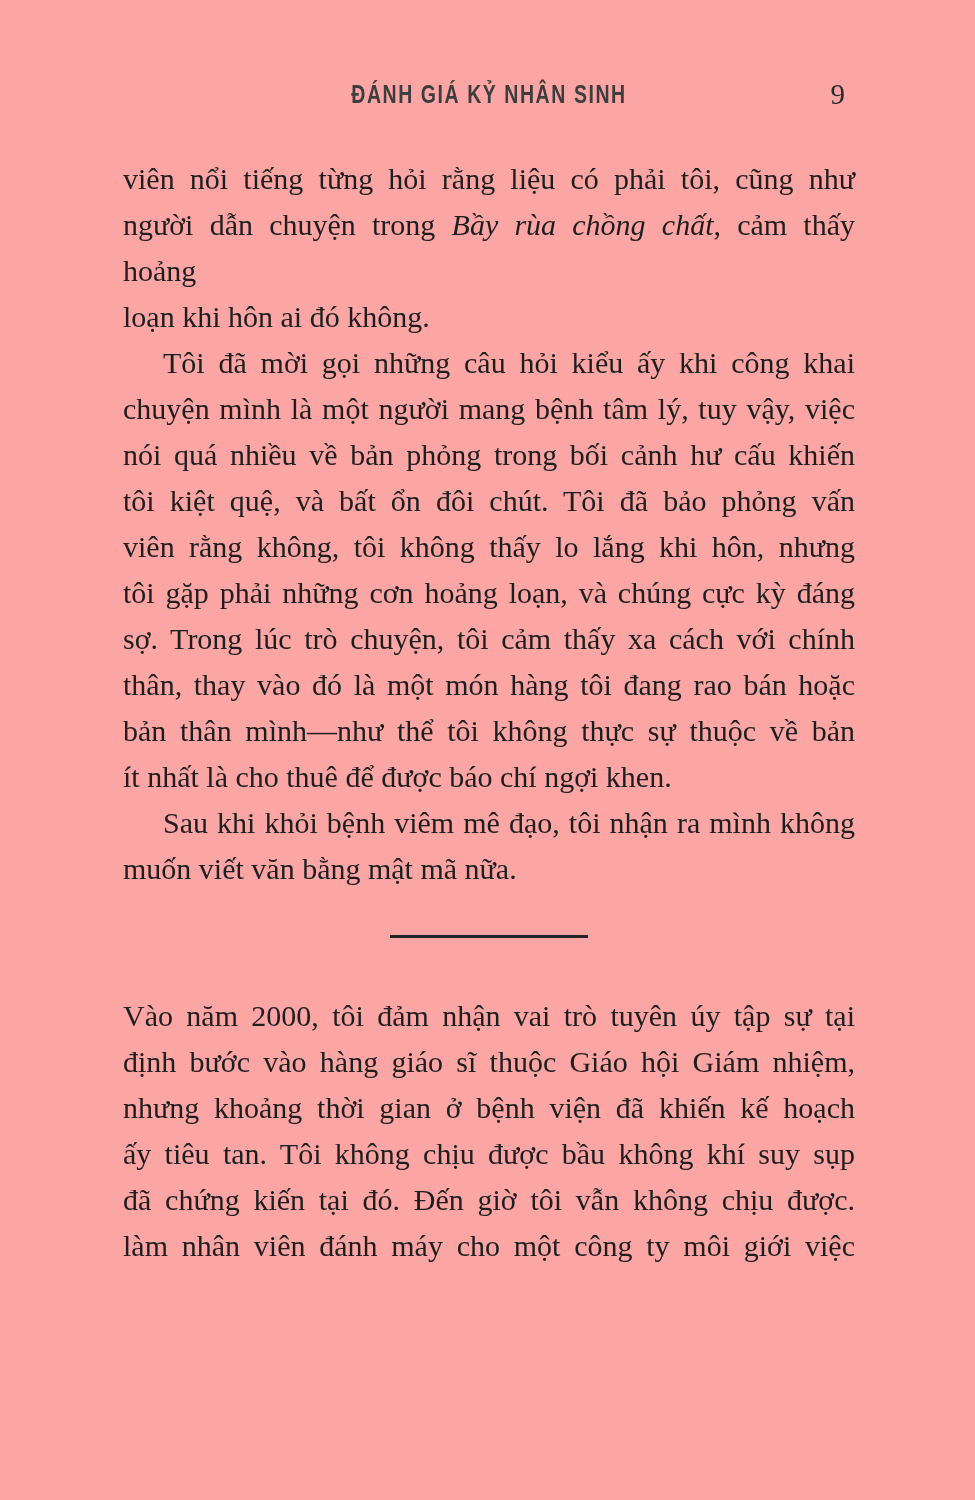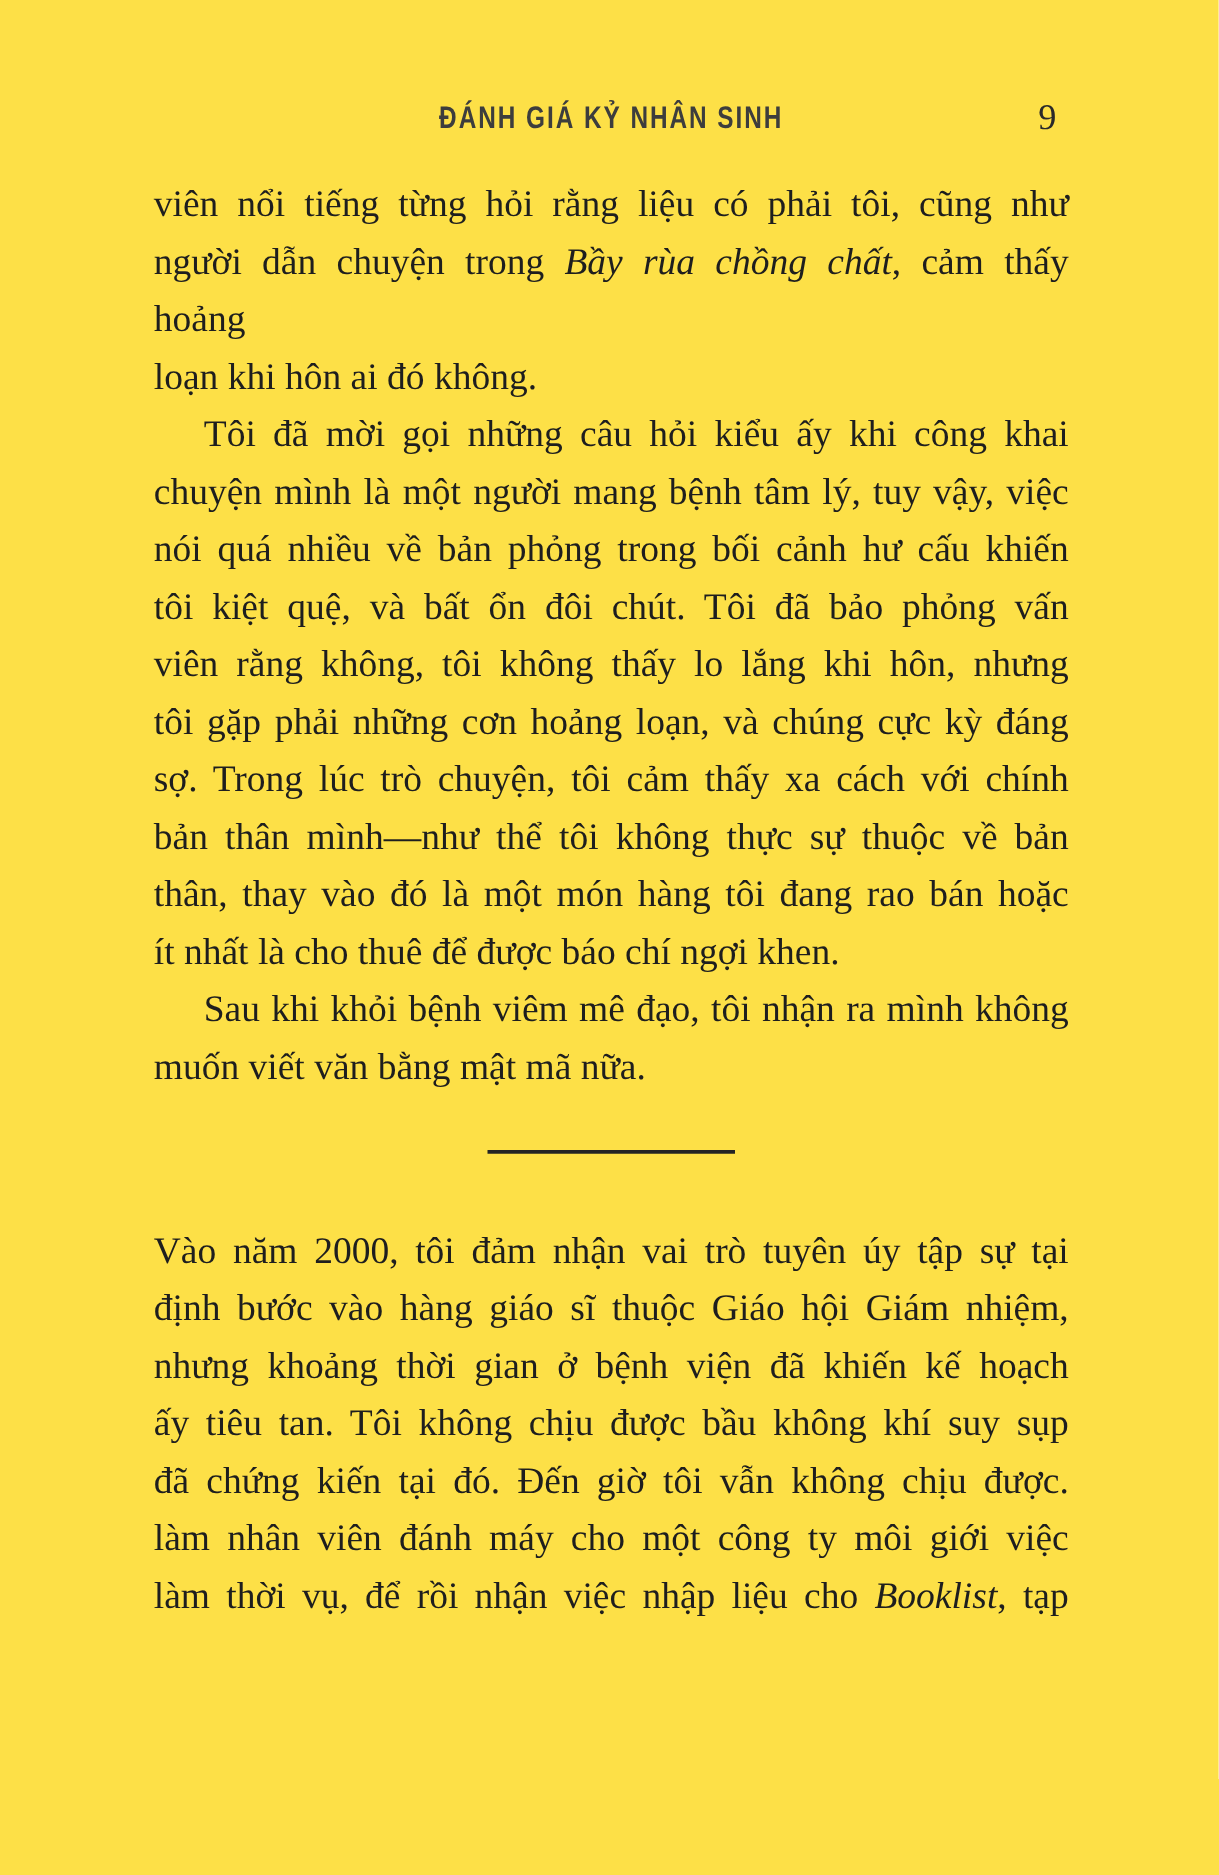--- a/index.html
+++ b/index.html
@@ -4,21 +4,21 @@
 <style>
   html, body {
     margin: 0;
     padding: 0;
     background: #ffffff;
   }
   .page {
     position: relative;
     width: 975px;
     height: 1500px;
-    background: #fde047;
+    background: #fca5a5;
     overflow: hidden;
     font-family: "Liberation Serif", "DejaVu Serif", serif;
     color: #1e1e1e;
   }
   .running-head {
     position: absolute;
     top: 80px;
     left: 123px;
     width: 732px;
     height: 30px;
@@ -38,21 +38,21 @@
   }
   .page-number {
     position: absolute;
     right: 10px;
     top: -2px;
     font-size: 29px;
     color: #2a2a2a;
   }
   .text-body {
     position: absolute;
-    top: 141px;
+    top: 156px;
     left: 123px;
     width: 732px;
     font-size: 30px;
     line-height: 46px;
   }
   .paragraph { margin: 0; }
   .line {
     text-align: justify;
     text-align-last: justify;
     white-space: normal;
@@ -89,36 +89,35 @@
           <div class="line end"><span class="">loạn khi hôn ai đó không.</span></div>
         </div>
         <div class="paragraph">
           <div class="line indent"><span class="">Tôi đã mời gọi những câu hỏi kiểu ấy khi công khai</span></div>
           <div class="line"><span class="">chuyện mình là một người mang bệnh tâm lý, tuy vậy, việc</span></div>
           <div class="line"><span class="">nói quá nhiều về bản phỏng trong bối cảnh hư cấu khiến</span></div>
           <div class="line"><span class="">tôi kiệt quệ, và bất ổn đôi chút. Tôi đã bảo phỏng vấn</span></div>
           <div class="line"><span class="">viên rằng không, tôi không thấy lo lắng khi hôn, nhưng</span></div>
           <div class="line"><span class="">tôi gặp phải những cơn hoảng loạn, và chúng cực kỳ đáng</span></div>
           <div class="line"><span class="">sợ. Trong lúc trò chuyện, tôi cảm thấy xa cách với chính</span></div>
+          <div class="line"><span class="">thân, thay vào đó là một món hàng tôi đang rao bán hoặc</span></div>
           <div class="line"><span class="">bản thân mình—như thể tôi không thực sự thuộc về bản</span></div>
-          <div class="line"><span class="">thân, thay vào đó là một món hàng tôi đang rao bán hoặc</span></div>
           <div class="line end"><span class="">ít nhất là cho thuê để được báo chí ngợi khen.</span></div>
         </div>
         <div class="paragraph">
           <div class="line indent"><span class="">Sau khi khỏi bệnh viêm mê đạo, tôi nhận ra mình không</span></div>
           <div class="line end"><span class="">muốn viết văn bằng mật mã nữa.</span></div>
         </div>
       </section>
       <div class="section-divider" style="background: rgb(36, 36, 36);"></div>
       <section>
         <div class="paragraph">
           <div class="line"><span class="">Vào năm 2000, tôi đảm nhận vai trò tuyên úy tập sự tại</span></div>
           <div class="line"><span class="">định bước vào hàng giáo sĩ thuộc Giáo hội Giám nhiệm,</span></div>
           <div class="line"><span class="">nhưng khoảng thời gian ở bệnh viện đã khiến kế hoạch</span></div>
           <div class="line"><span class="">ấy tiêu tan. Tôi không chịu được bầu không khí suy sụp</span></div>
           <div class="line"><span class="">đã chứng kiến tại đó. Đến giờ tôi vẫn không chịu được.</span></div>
           <div class="line"><span class="">làm nhân viên đánh máy cho một công ty môi giới việc</span></div>
-          <div class="line"><span class="">làm thời vụ, để rồi nhận việc nhập liệu cho </span><span class="it">Booklist</span><span class="">, tạp</span></div>
         </div>
       </section>
     </main>
 
 </div>
 
 </body></html>

